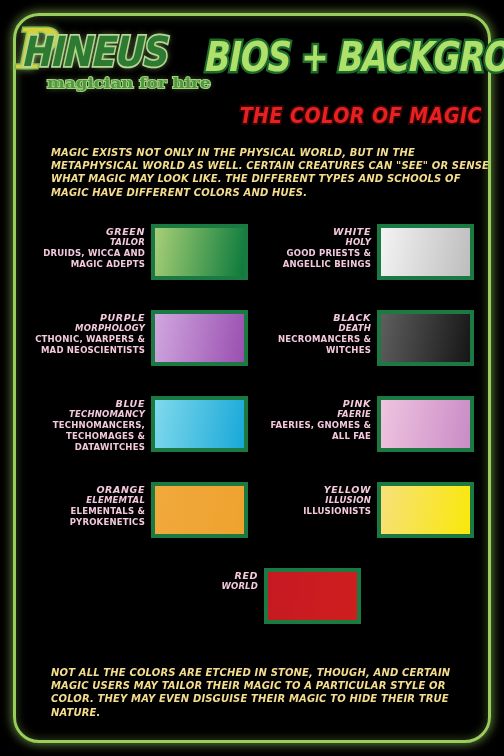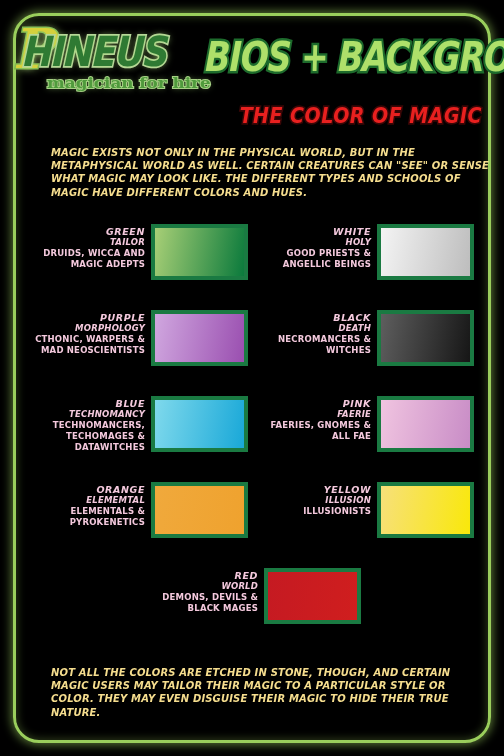--- a/index.html
+++ b/index.html
@@ -253,22 +253,20 @@
         <div class="swatch" style="border-color: rgb(26, 122, 66);">
           <div class="swatch-inner" style="background: linear-gradient(100deg, rgb(247, 224, 122) 0%, rgb(249, 232, 10) 100%);"></div>
         </div>
       </div>
     </div>
     <div class="color-row">
       <div class="color-entry center">
         <div class="entry-labels">
           <div class="label-name">RED</div>
           <div class="label-school">WORLD</div>
-          <div class="label-users" style="white-space: pre-line;">DEMONS, DEVILS &amp;
-BLACK MAGES</div>
         </div>
         <div class="swatch" style="border-color: rgb(26, 122, 66);">
           <div class="swatch-inner" style="background: linear-gradient(100deg, rgb(197, 26, 34) 0%, rgb(208, 30, 30) 100%);"></div>
         </div>
       </div>
     </div>
   </div>
 
 <div id="outro-text" class="body-copy">NOT ALL THE COLORS ARE ETCHED IN STONE, THOUGH, AND CERTAIN
 MAGIC USERS MAY TAILOR THEIR MAGIC TO A PARTICULAR STYLE OR

